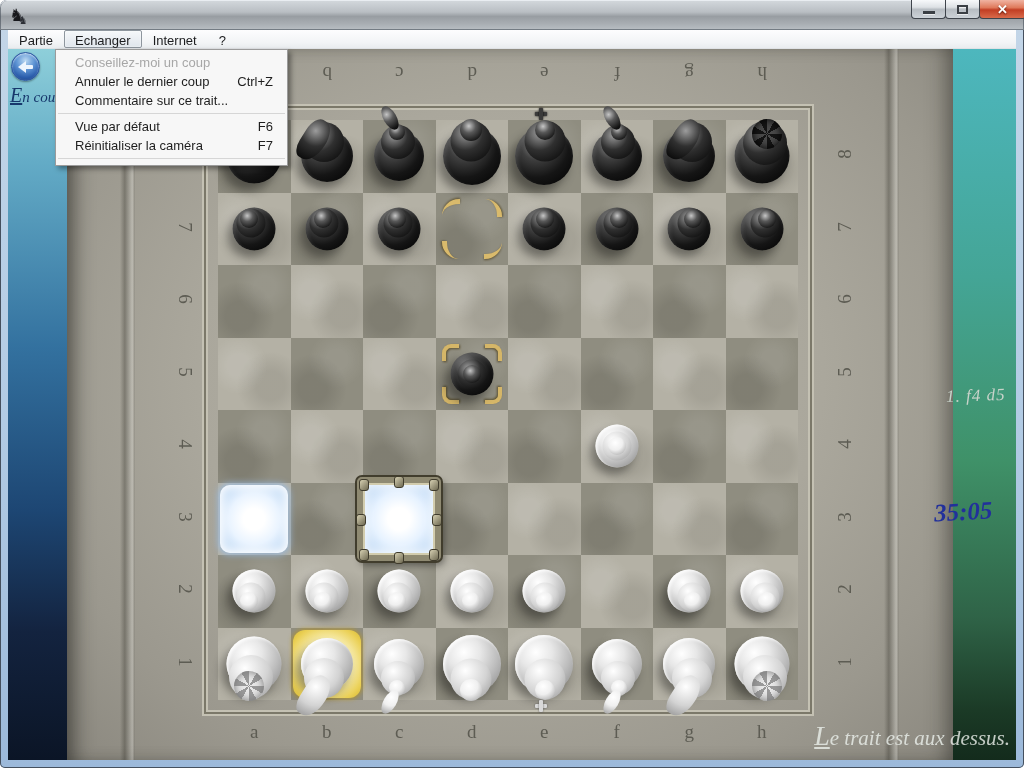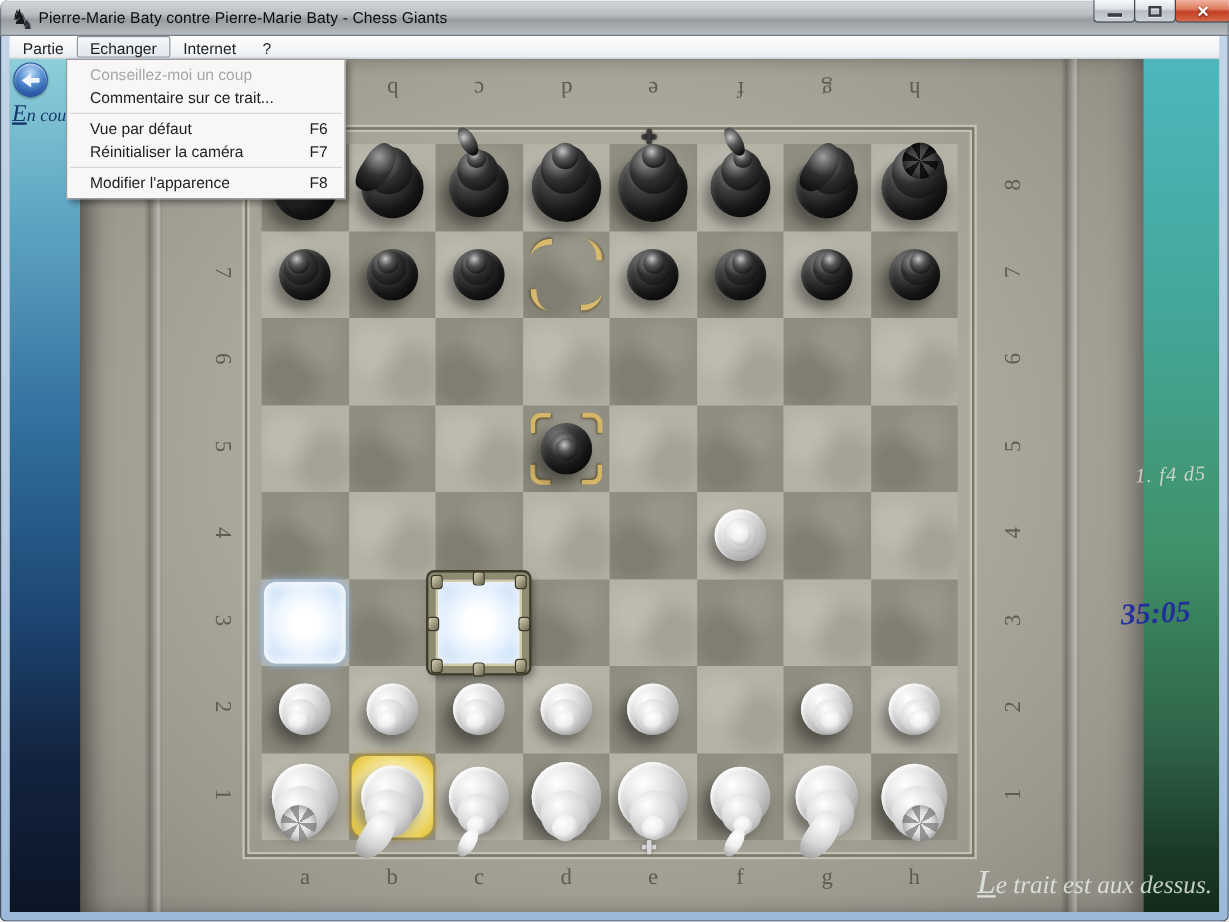--- a/index.html
+++ b/index.html
@@ -119,21 +119,20 @@
     font-size:21px; color:rgba(233,238,233,.82); z-index:4; }
   .banner-text::first-letter { font-size:28px; text-decoration:underline; }
 </style>
 </head>
 <body>
 
 <div class="window">
 
   <div class="titlebar">
     <div class="title-icon">♞<span class="small-knight">♞</span></div>
-    <div class="title-text">Pierre-Marie Baty contre Pierre-Marie Baty - Chess Giants</div>
     <div class="caption-buttons">
       <div class="cap-btn cap-min">
           <div class="g-min"></div>
         </div>
       <div class="cap-btn cap-max">
           <div class="g-max"></div>
         </div>
       <div class="cap-btn cap-close">
           <div class="g-close">✕</div>
         </div>
@@ -449,20 +448,20 @@
     <div class="back-arrow-head"></div>
     <div class="back-arrow-bar"></div>
   </div>
   <div class="status-left">En cou</div>
   <div class="moves-text">1. f4  d5</div>
   <div class="clock-text">35:05</div>
   <div class="banner-text">Le trait est aux dessus.</div>
 
   <div class="menu">
       <div class="menu-item disabled"><span>Conseillez-moi un coup</span></div>
+      <div class="menu-item"><span>Annuler le dernier coup</span><span class="shortcut">Ctrl+Z</span></div>
       <div class="menu-item"><span>Commentaire sur ce trait...</span></div>
       <div class="menu-sep"></div>
       <div class="menu-item"><span>Vue par défaut</span><span class="shortcut">F6</span></div>
       <div class="menu-item"><span>Réinitialiser la caméra</span><span class="shortcut">F7</span></div>
       <div class="menu-sep"></div>
-      <div class="menu-item"><span>Modifier l'apparence</span><span class="shortcut">F8</span></div>
     </div>
 </div>
 
 </body></html>

